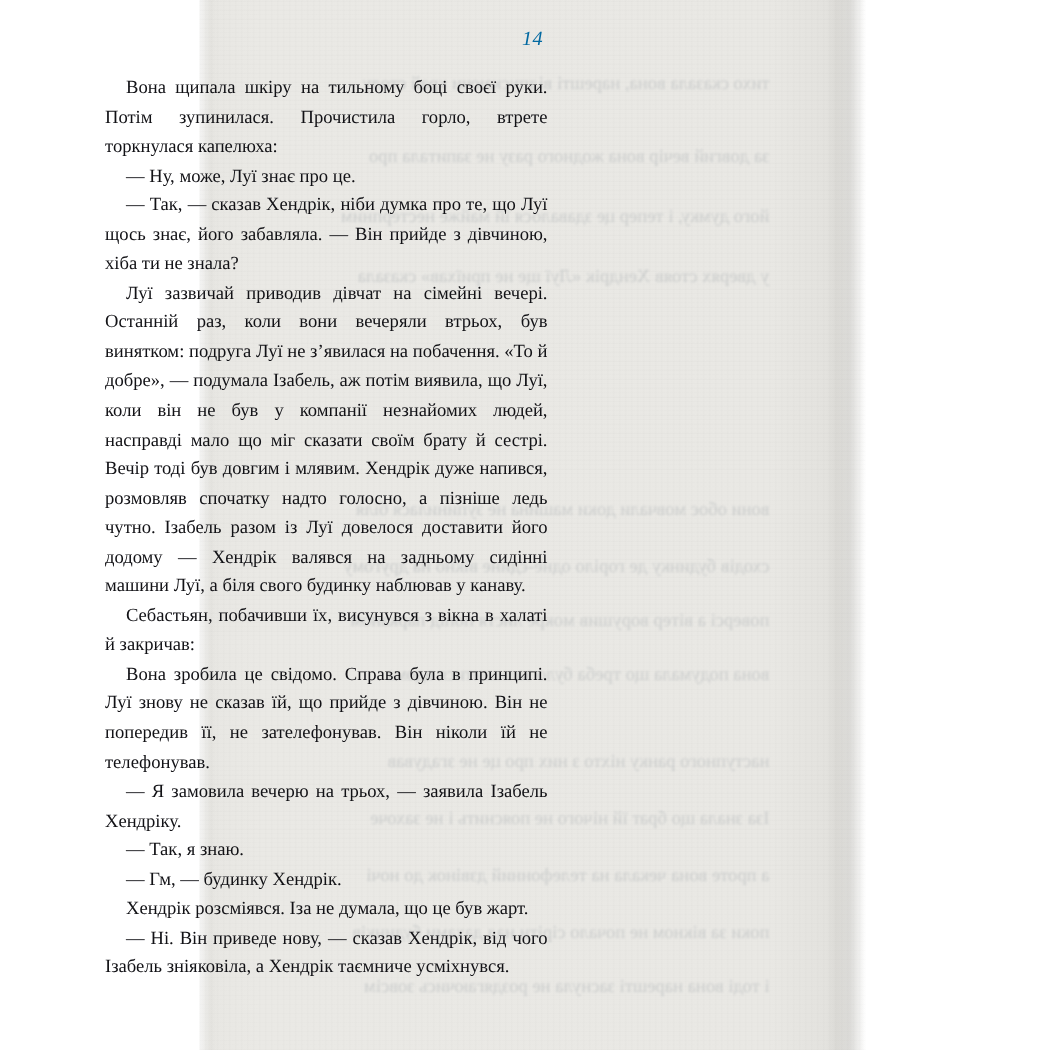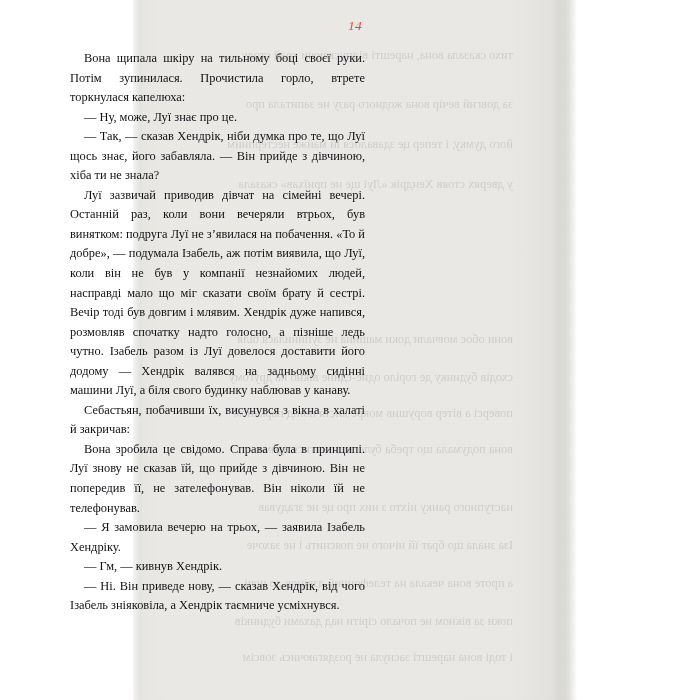--- a/index.html
+++ b/index.html
@@ -76,21 +76,21 @@
   }
 
   #folio {
     position: absolute;
     left: 133px;
     top: 0;
     width: 444px;
     text-align: center;
     font-style: italic;
     font-size: 13.5px;
-    color: #ef4444;
+    color: #0369a1;
     letter-spacing: 0.3px;
   }
 
   .para {
     margin: 0;
     font-size: 12.4px;
     line-height: 19.55px;
     color: #16161a;
     text-align: justify;
     text-indent: 14px;
@@ -155,17 +155,19 @@
   <div id="folio" style="top:18px">14</div>
 
   <div id="text-column" style="top:49px">
     <p class="para">Вона щипала шкіру на тильному боці своєї руки. Потім зупинилася. Прочистила горло, втрете торкнулася капелюха:</p>
     <p class="para dlg">— Ну, може, Луї знає про це.</p>
     <p class="para dlg">— Так, — сказав Хендрік, ніби думка про те, що Луї щось знає, його забавляла. — Він прийде з дівчиною, хіба ти не знала?</p>
     <p class="para">Луї зазвичай приводив дівчат на сімейні вечері. Останній раз, коли вони вечеряли втрьох, був винятком: подруга Луї не з’явилася на побачення. «То й добре», — подумала Ізабель, аж потім виявила, що Луї, коли він не був у компанії незнайомих людей, насправді мало що міг сказати своїм брату й сестрі. Вечір тоді був довгим і млявим. Хендрік дуже напився, розмовляв спочатку надто голосно, а пізніше ледь чутно. Ізабель разом із Луї довелося доставити його додому — Хендрік валявся на задньому сидінні машини Луї, а біля свого будинку наблював у канаву.</p>
     <p class="para">Себастьян, побачивши їх, висунувся з вікна в халаті й закричав:</p>
     <p class="para">Вона зробила це свідомо. Справа була в принципі. Луї знову не сказав їй, що прийде з дівчиною. Він не попередив її, не зателефонував. Він ніколи їй не телефонував.</p>
     <p class="para dlg">— Я замовила вечерю на трьох, — заявила Ізабель Хендріку.</p>
-    <p class="para dlg">— Гм, — кивнув Хендрік.</p>
+    <p class="para dlg">— Так, я знаю.</p>
+    <p class="para dlg">— Гм, — будинку Хендрік.</p>
+    <p class="para">Хендрік розсміявся. Іза не думала, що це був жарт.</p>
     <p class="para dlg">— Ні. Він приведе нову, — сказав Хендрік, від чого Ізабель зніяковіла, а Хендрік таємниче усміхнувся.</p>
   </div>
 
 </div>
 
 </body></html>

